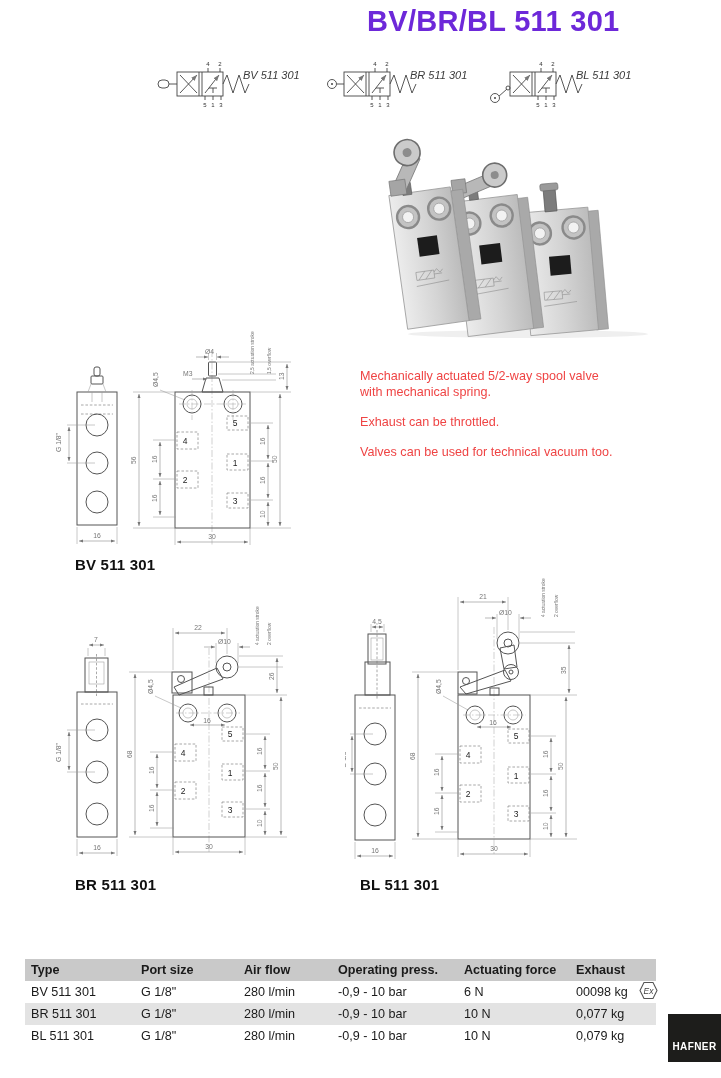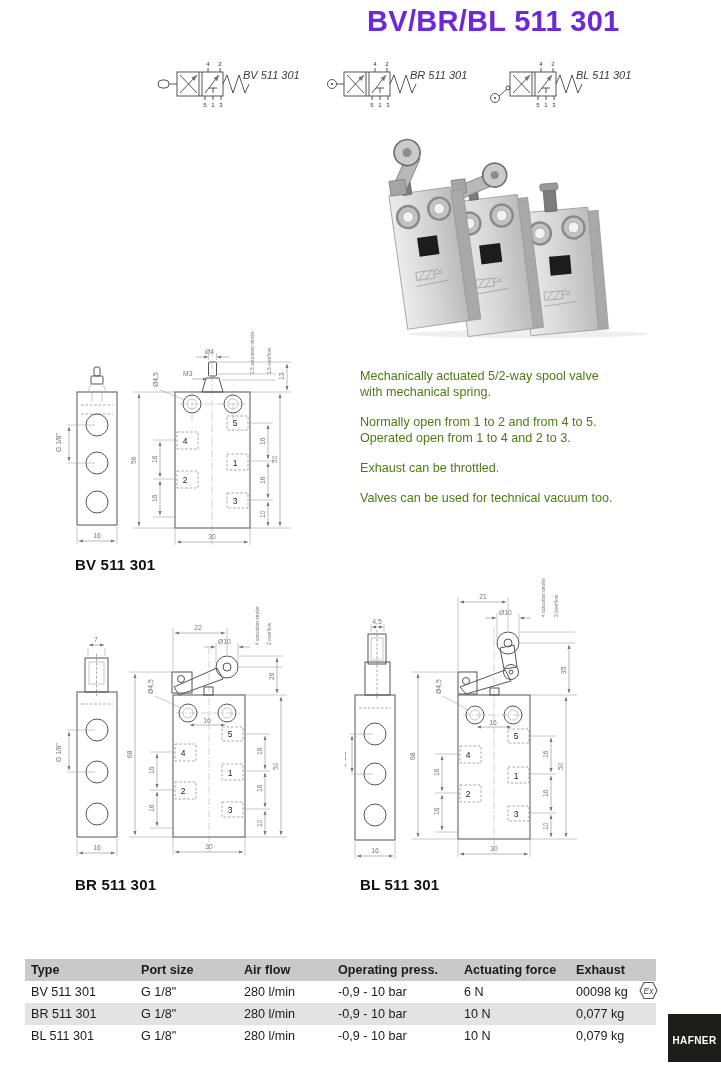--- a/index.html
+++ b/index.html
@@ -20,34 +20,34 @@
   .d{stroke:#9a9a9a;stroke-width:.55;fill:none}
   .dim{stroke:#8a8a8a;stroke-width:.6;fill:none}
   .dsh{stroke:#7a7a7a;stroke-width:.65;fill:none;stroke-dasharray:2.6 1.8}
   .cl{stroke:#a0a0a0;stroke-width:.5;fill:none;stroke-dasharray:7 2 1.5 2}
   .dt{font-size:6.8px;fill:#777}
   .dtm{font-size:6.8px;fill:#777;text-anchor:middle}
   .dts{font-size:4.9px;fill:#777}
   .pn{font-size:8.5px;fill:#222;text-anchor:middle}
   .caption{position:absolute;font-size:15px;font-weight:bold;color:#101010;letter-spacing:.2px}
   
-  .desc{position:absolute;left:360px;top:369px;width:330px;font-size:12.6px;color:#4d7c0f;line-height:1.27}
+  .desc{position:absolute;left:360px;top:369px;width:330px;font-size:12.6px;color:#ef4444;line-height:1.27}
   .desc p{margin:0 0 14px;white-space:pre-line}
   
   .tbl{position:absolute;left:25px;top:959px;width:631px;font-size:12.6px;color:#1a1a1a}
   .trow{display:grid;grid-template-columns:110px 103px 94px 126px 112px 86px;align-items:center}
   .trow>div{padding:4px 0 4px 6px;white-space:nowrap}
   .thead{background:#c9c9c9;font-weight:bold}
   .r-even{background:#fff}
   .r-odd{background:#e3e3e3}
   .ex{position:absolute;left:639px;top:981px;width:19px;height:19px}
   
   .logo{position:absolute;left:668px;top:1014px;width:53px;height:48px;background:#1d1d1b;
         display:flex;align-items:flex-end;justify-content:center}
-  .logo span{color:#fff;font-size:10px;font-weight:bold;letter-spacing:.4px;line-height:1;padding-bottom:16px}
+  .logo span{color:#fff;font-size:10px;font-weight:bold;letter-spacing:.4px;line-height:1;padding-bottom:10px}
 </style>
 </head>
 <body>
 
 <div class="page">
 
   <svg width="0" height="0" style="position:absolute">
     <defs>
       <marker id="mA" viewBox="0 0 10 10" refX="9.5" refY="5" markerWidth="7" markerHeight="7" orient="auto-start-reverse">
         <path d="M0,1.4 L10,5 L0,8.6 Z" fill="#777"></path>
@@ -213,22 +213,20 @@
         <rect x="36" y="142" width="18" height="8"></rect>
         <path d="M38,150 l7,-8 M45,150 l7,-8 M54,146 l8,0 M54,144 l3,-3 3,4 3,-3"></path>
         <line x1="35" y1="156" x2="68" y2="154"></line>
       </g>
     </g>
   </svg>
 
   <div class="desc">
     <p>Mechanically actuated 5/2-way spool valve
 with mechanical spring.</p>
-    <p>Normally open from 1 to 2 and from 4 to 5.
-Operated open from 1 to 4 and 2 to 3.</p>
     <p>Exhaust can be throttled.</p>
     <p>Valves can be used for technical vacuum too.</p>
   </div>
 
   <svg class="drw" style="left:55px;top:318px" width="300" height="262" viewBox="0 -12 300 262">
     <g>
       <rect class="b" x="22" y="62" width="40" height="133"></rect>
       <rect class="b" x="36" y="46" width="12" height="8" rx="1"></rect>
       <rect class="b" x="39" y="37" width="6" height="9" rx="2"></rect>
       <path class="d" d="M36,54 l-3,8 M48,54 l3,8"></path>

